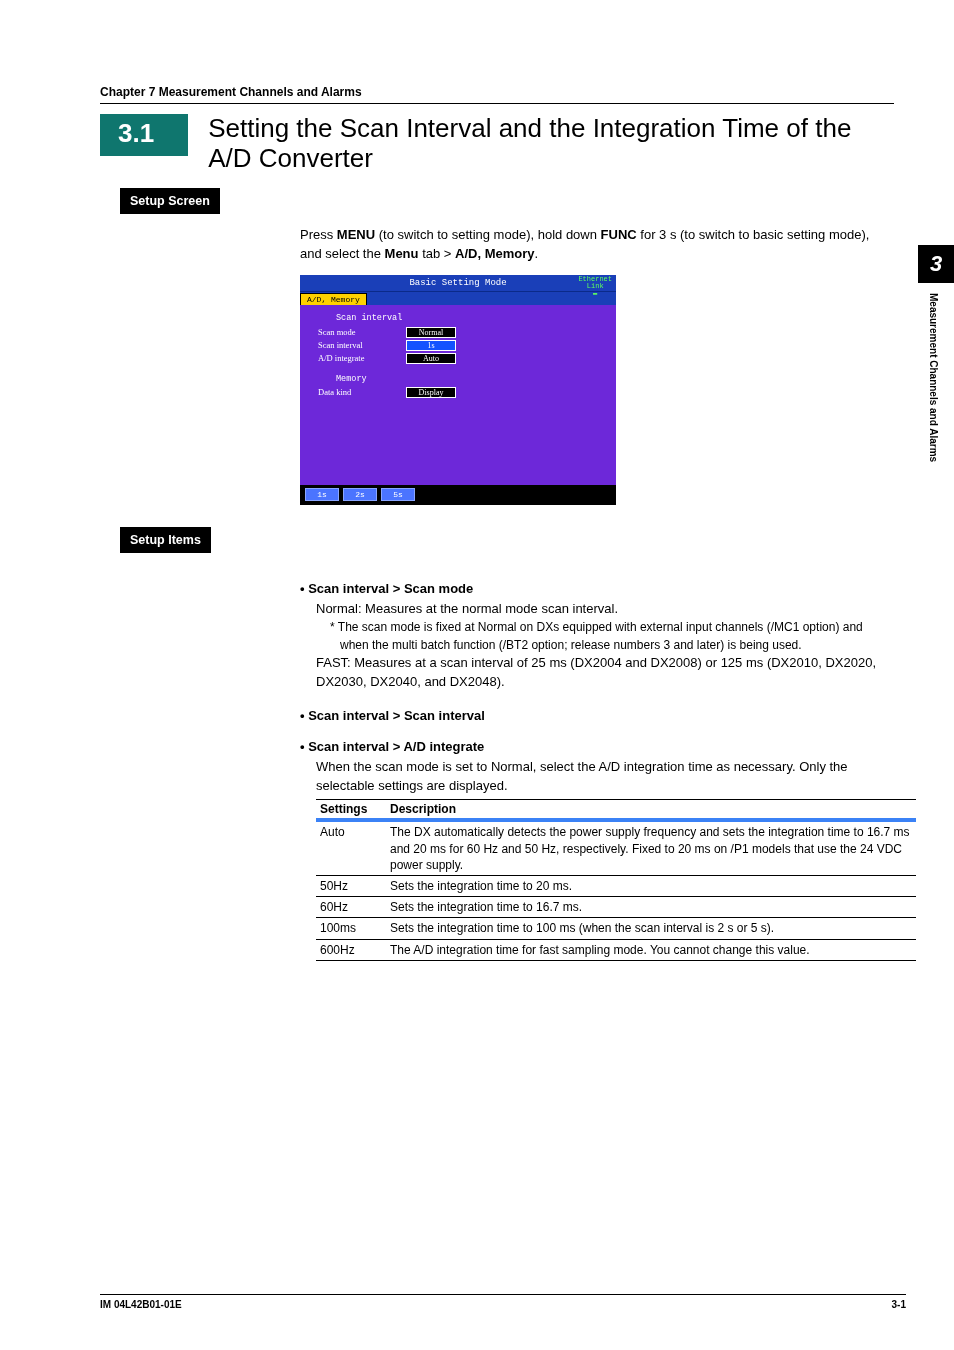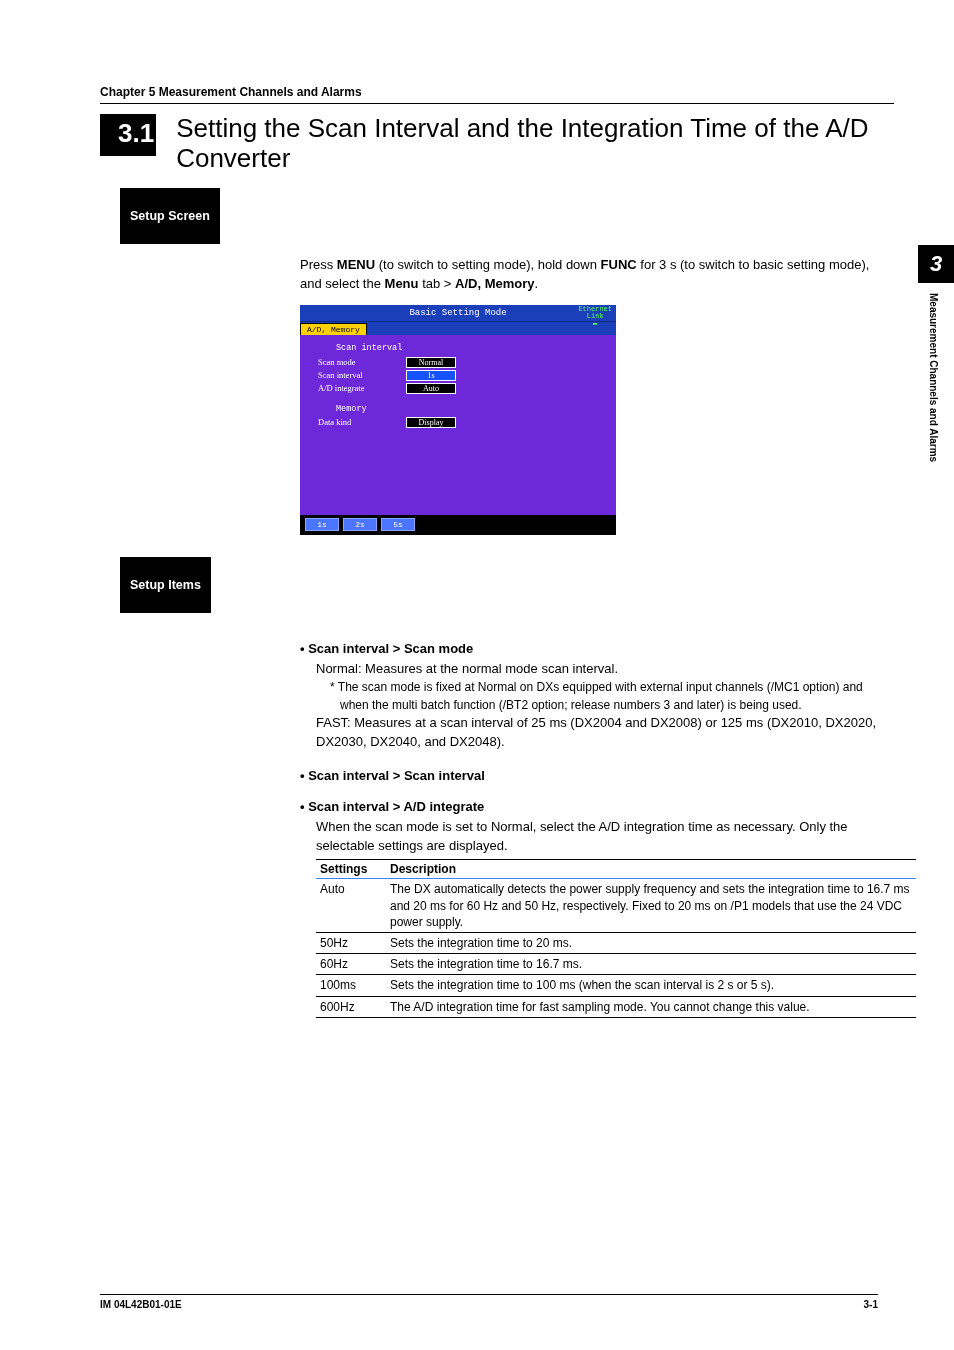--- a/index.html
+++ b/index.html
@@ -23,45 +23,45 @@
     padding-bottom: 4px;
     margin-bottom: 10px;
   }
   .title-row {
     display: flex;
     align-items: flex-start;
     gap: 20px;
     margin-bottom: 14px;
   }
   .section-num-box {
-    background: #000000;
+    background: #0f766e;
     color: #fff;
     font-size: 26px;
     font-weight: bold;
-    padding: 6px 2px 10px 18px;
+    padding: 6px 34px 10px 18px;
     line-height: 1;
   }
   .section-title {
     font-size: 26px;
     font-weight: normal;
     line-height: 1.15;
     flex: 1;
   }
   .intro {
     margin-left: 175px;
     font-size: 13px;
     line-height: 1.45;
     margin-bottom: 22px;
   }
   .sub-head {
     background: #000;
     color: #fff;
     font-size: 12.5px;
     font-weight: bold;
-    padding: 21px 10px;
+    padding: 6px 10px;
     display: inline-block;
     margin-left: 20px;
     margin-bottom: 12px;
   }
   .indent-block {
     margin-left: 200px;
     font-size: 13px;
     line-height: 1.45;
     margin-bottom: 12px;
   }
@@ -173,21 +173,21 @@
     margin-left: 216px;
     width: 600px;
     border-collapse: collapse;
     font-size: 12px;
     margin-top: 4px;
   }
   .tbl th {
     text-align: left;
     font-weight: bold;
     border-top: 1px solid #000;
-    border-bottom: 1px solid #3b82f6;
+    border-bottom: 4px solid #3b82f6;
     padding: 2px 4px;
     vertical-align: top;
   }
   .tbl td {
     border-bottom: 1px solid #000;
     padding: 2px 4px;
     vertical-align: top;
     line-height: 1.35;
   }
   .tbl td:first-child { width: 70px; }
@@ -212,35 +212,35 @@
     font-size: 10px;
     font-weight: bold;
     padding: 10px 10px;
     text-align: left;
   }
   
   .footer {
     position: absolute;
     bottom: 40px;
     left: 100px;
-    right: 76px;
+    right: 48px;
     border-top: 1px solid #000;
     padding-top: 4px;
     display: flex;
     justify-content: space-between;
     font-size: 10px;
   }
   .footer-left { font-weight: bold; }
   .footer-right { font-weight: bold; }
 </style>
 </head>
 <body>
 
 <div class="page">
-  <div class="chapter-line">Chapter 5    Measurement Channels and Alarms</div>
+  <div class="chapter-line">Chapter 7    Measurement Channels and Alarms</div>
 
   <div class="title-row">
     <div class="section-num-box">3.1</div>
     <div class="section-title">Setting the Scan Interval and the Integration Time of the A/D Converter</div>
   </div>
 
 
   <div class="sub-head">Setup Screen</div>
 
   <div class="indent-block">

